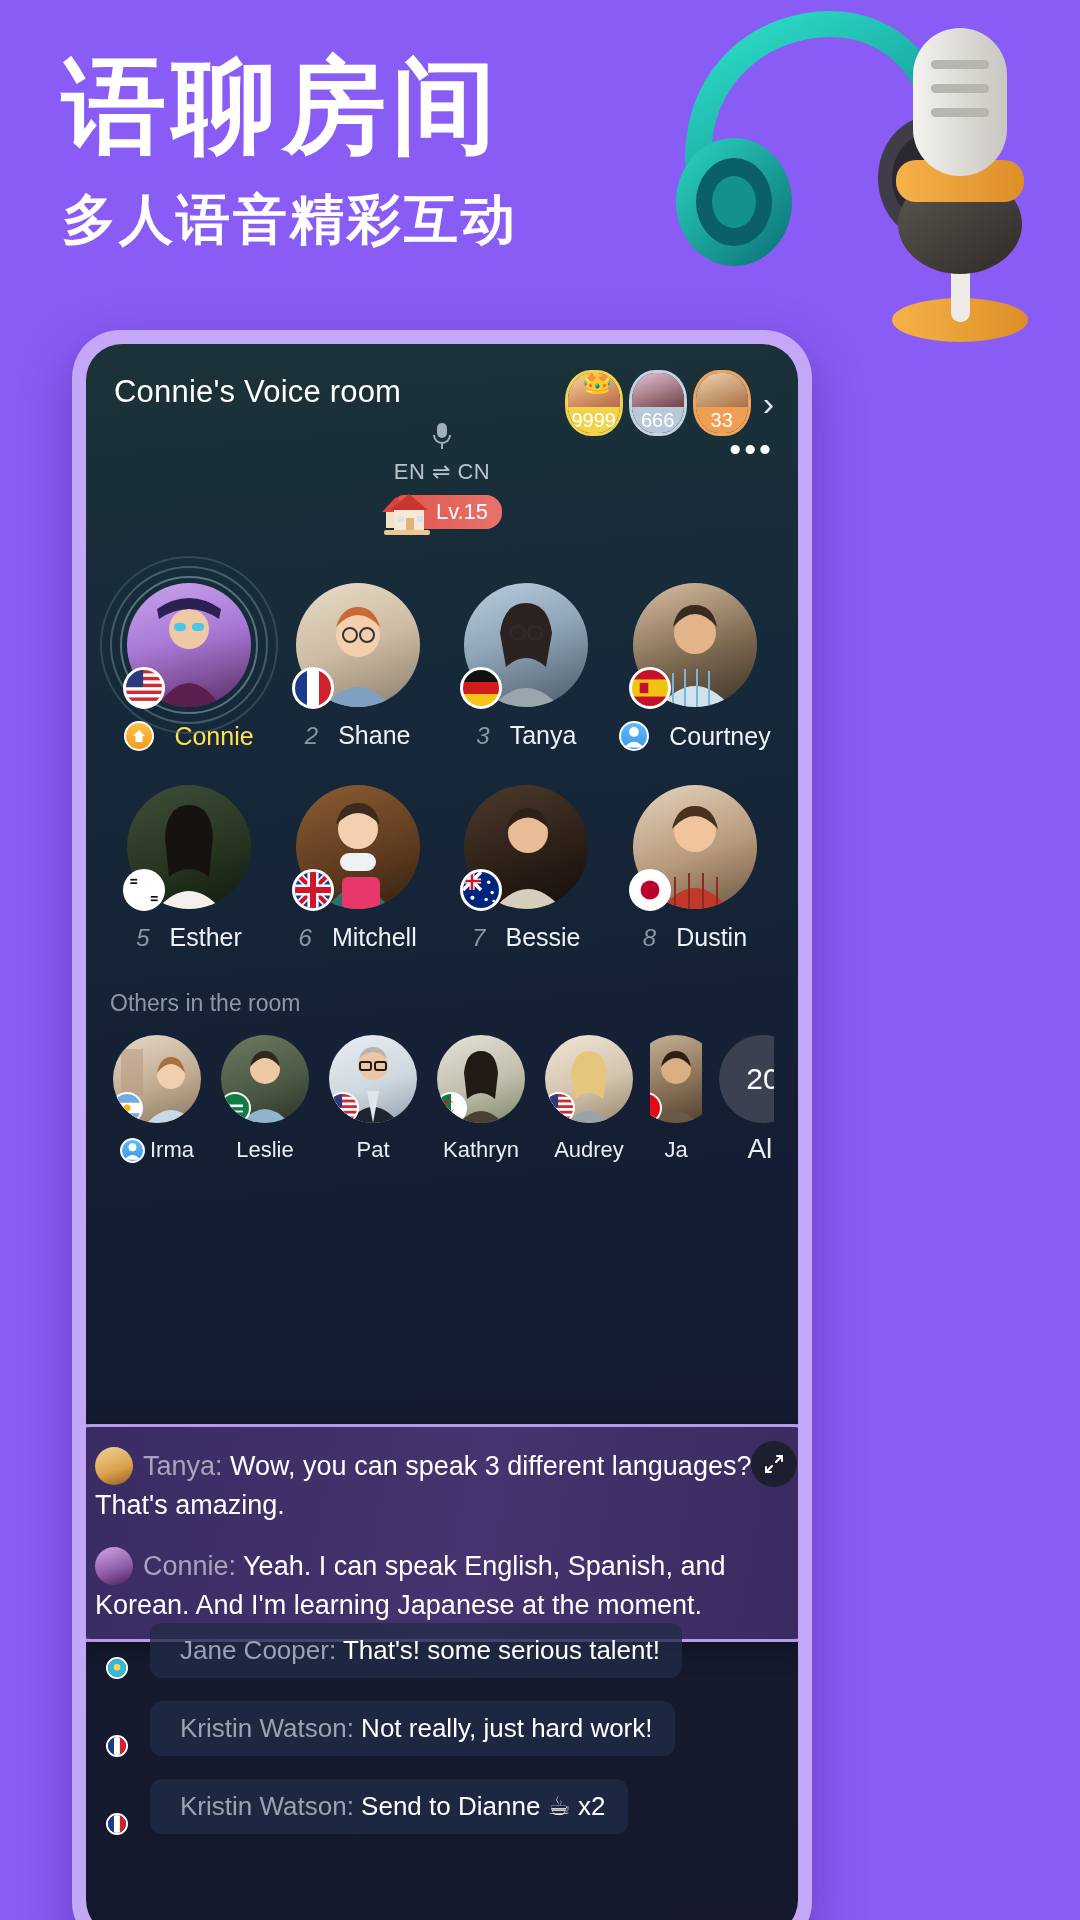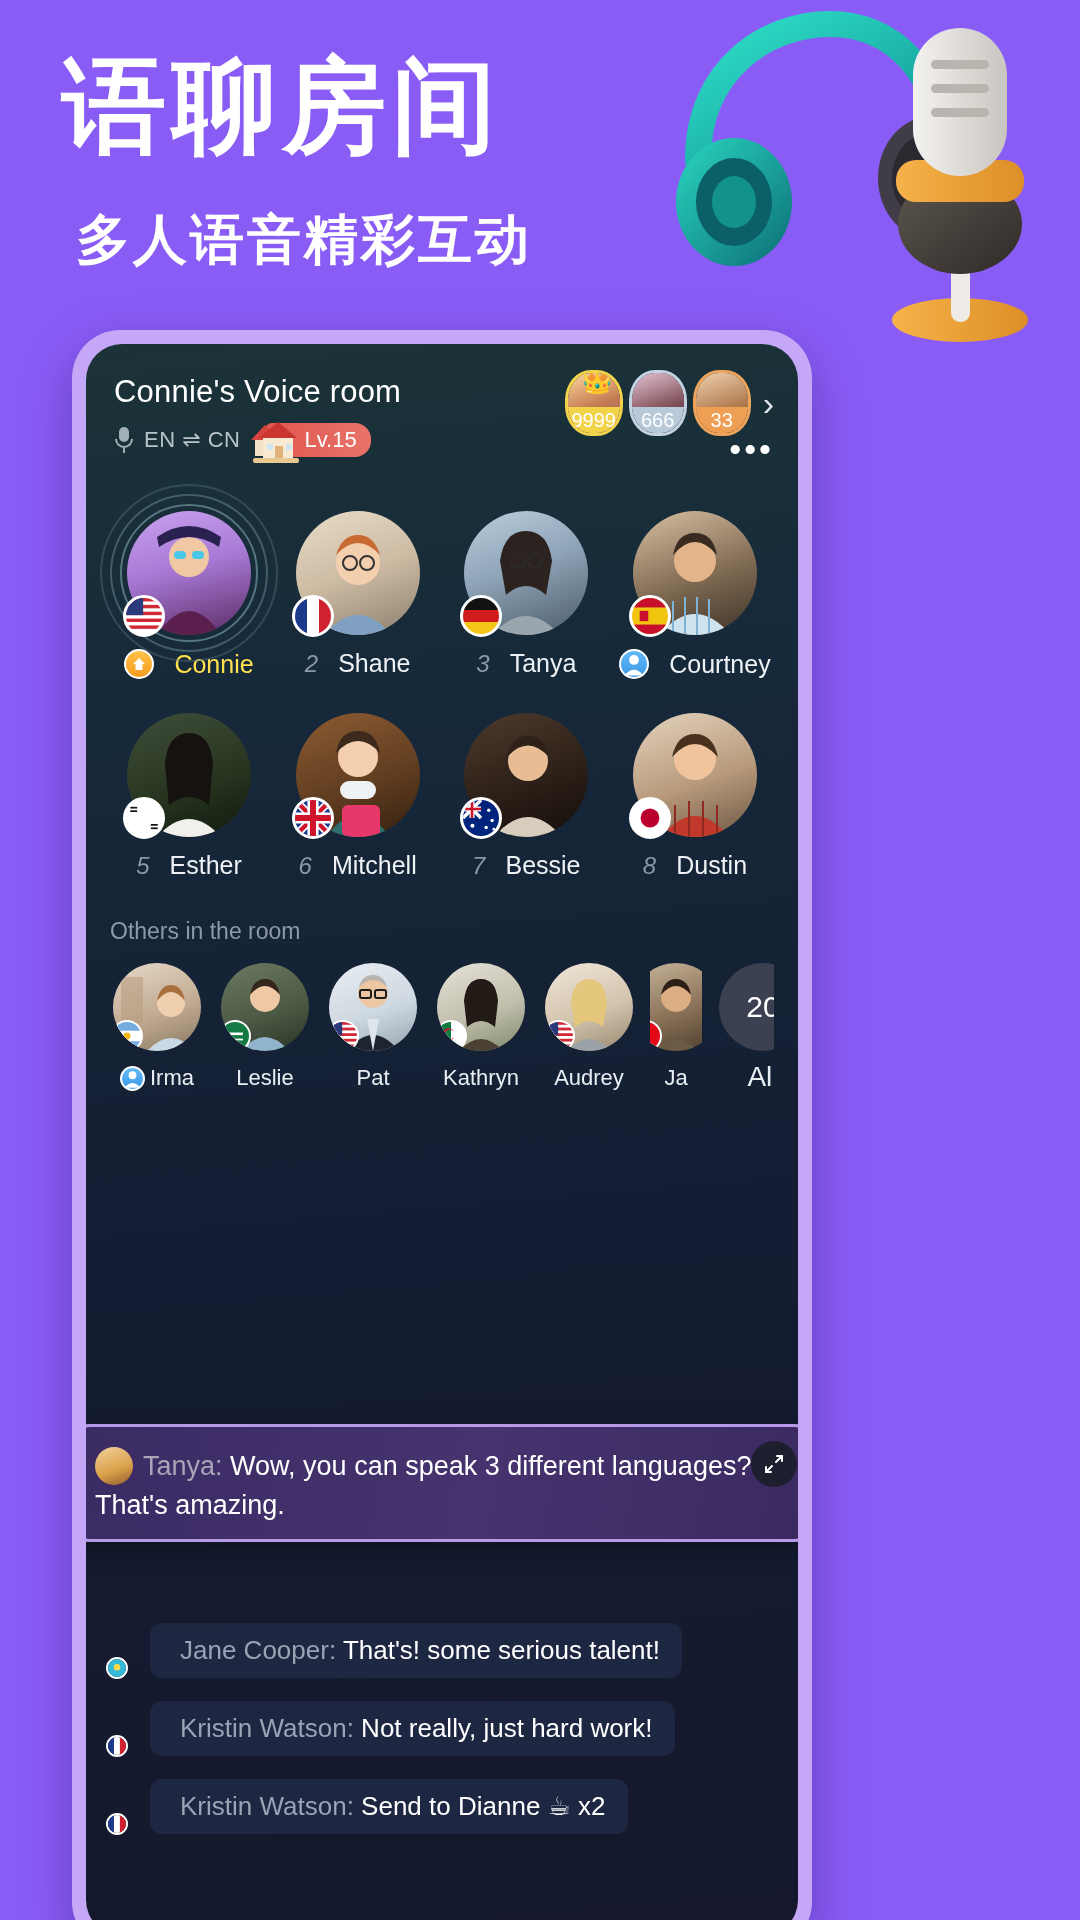--- a/index.html
+++ b/index.html
@@ -13,25 +13,24 @@
 
   
   .hero { position:absolute; left:0; top:0; width:1080px; height:420px; }
   .hero-title {
     position:absolute; left:62px; top:48px;
     font-size:104px; font-weight:700; color:#ffffff;
     letter-spacing:6px; line-height:1.12;
     font-family:"DejaVu Sans","Liberation Sans",sans-serif;
   }
   .hero-sub {
-    position:absolute; left:62px; top:204px;
+    position:absolute; left:62px; top:184px;
     font-size:54px; font-weight:700; color:#ffffff;
     letter-spacing:3px;
     font-family:"DejaVu Sans","Liberation Sans",sans-serif;
-    margin-left:14px;
   }
 
   
   .art { position:absolute; right:20px; top:10px; width:400px; height:340px; }
 
   
   .phone {
     position:absolute; left:72px; top:330px;
     width:740px; height:1620px;
     background:#c4a7f7;
@@ -43,21 +42,21 @@
     width:100%; height:100%;
     border-radius:36px;
     background:linear-gradient(175deg,#1b3338 0%,#16293a 22%,#141d33 55%,#15182c 100%);
     overflow:hidden;
     position:relative;
   }
 
   
   .room-head { position:relative; padding:30px 28px 8px 28px; }
   .room-title { font-size:31px; color:#fff; font-weight:400; letter-spacing:.2px; }
-  .room-meta { display:flex; align-items:center; gap:10px; margin-top:13px; }
+  .room-meta { display:flex; align-items:center; gap:10px; margin-top:13px;flex-direction:column; }
   .mic-icon { width:20px; height:26px; position:relative; flex:0 0 auto; }
   .mic-icon .cap { position:absolute; left:5px; top:0; width:10px; height:15px; background:#9fb0b6; border-radius:5px; }
   .mic-icon .arc { position:absolute; left:1px; top:12px; width:18px; height:9px; border:2px solid #9fb0b6; border-top:none; border-radius:0 0 10px 10px; }
   .mic-icon .stem { position:absolute; left:9px; top:21px; width:2px; height:5px; background:#9fb0b6; }
   .lang { font-size:22px; color:#b8c3c9; letter-spacing:.5px; }
   .lvl {
     display:flex; align-items:center; margin-left:14px;
     background:linear-gradient(90deg,#e0564f,#e8736a);
     border-radius:7px 16px 16px 7px; height:34px; padding:0 14px 0 40px;
     position:relative;
@@ -693,20 +692,26 @@
           <path d="M9 13 L3 19 M3 14 v5 h5"></path>
             <path d="M13 9 L19 3 M19 8 V3 h-5"></path>
         </svg>
       </div>
       <div class="hl-line">
         <span class="chat-av">
           <span class="ph" style="background:linear-gradient(160deg,#f2d39a,#d9a04a 60%,#8d5b2c)"></span>
         </span><span class="sp-name">Tanya:</span>
         <span>Wow, you can speak 3 different languages? That's amazing.</span>
       </div>
+      <div class="hl-line">
+        <span class="chat-av">
+          <span class="ph" style="background:linear-gradient(160deg,#cfa8e8,#8d5aa8 60%,#4a1f55)"></span>
+        </span><span class="sp-name">Connie:</span>
+        <span>Yeah. I can speak English, Spanish, and Korean. And I'm learning Japanese at the moment.</span>
+      </div>
     </div>
 
     <div class="chat-list">
 
       <div class="chat-row">
         <span class="chat-av2">
           <span class="img"><span class="ph" style="background:linear-gradient(160deg,#e9dfd2,#b9a68f 55%,#6d5f4d)"></span></span>
           <span class="fl">
             <svg viewBox="0 0 22 22">
                 <rect width="22" height="22" fill="#35b9d8"></rect>

